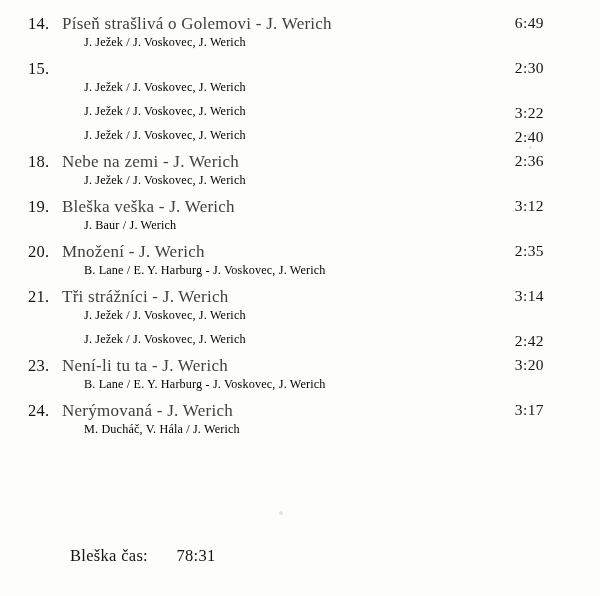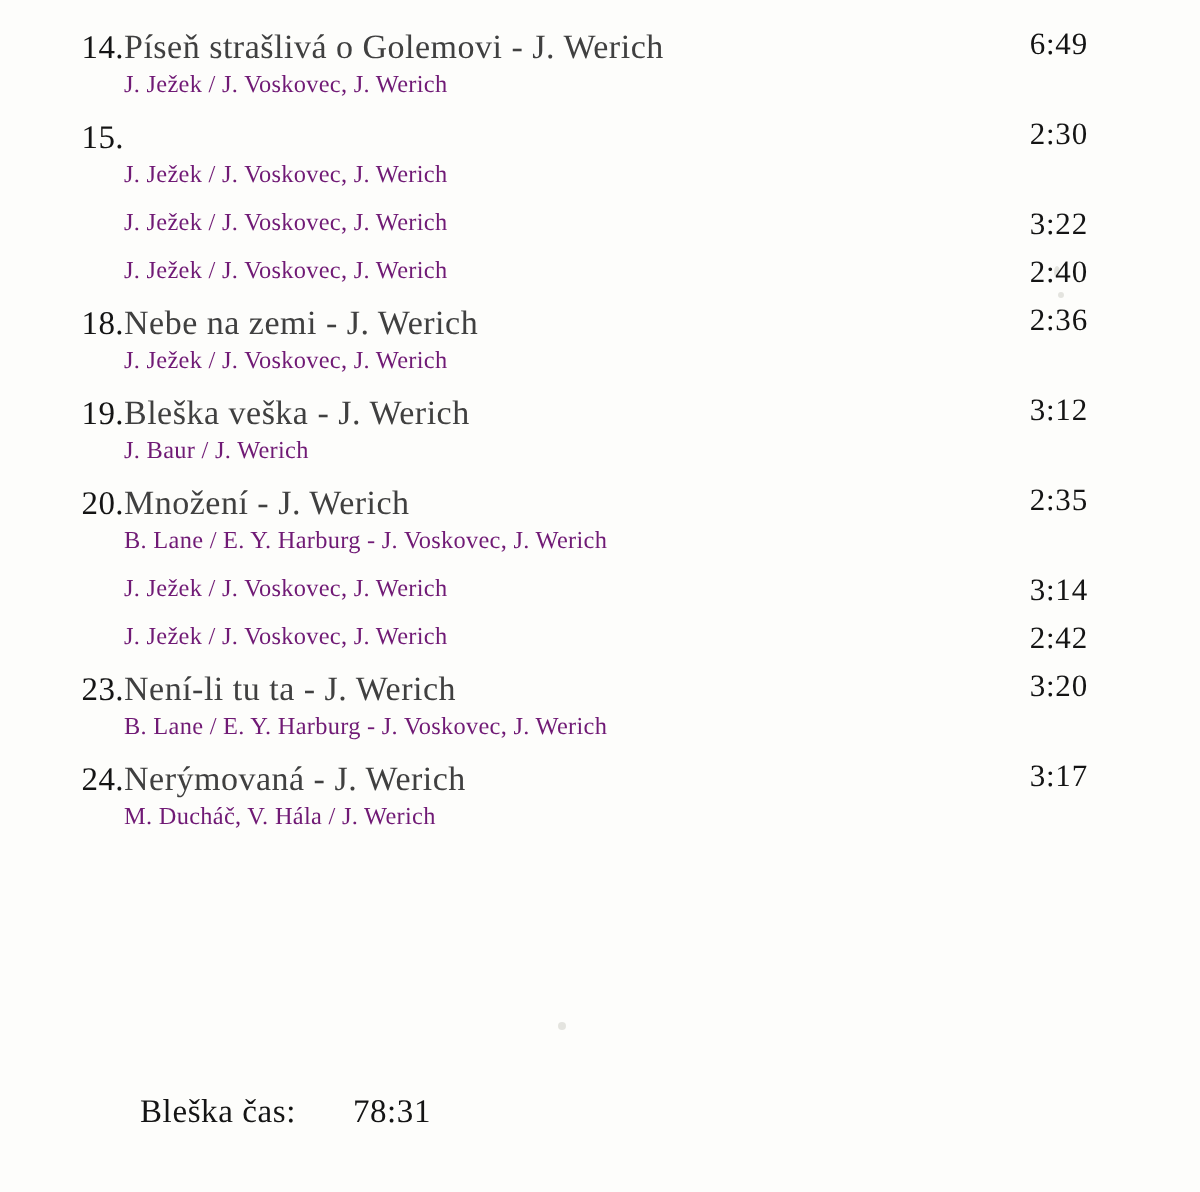--- a/index.html
+++ b/index.html
@@ -37,21 +37,20 @@
   }
   .track {
     position: relative;
     padding: 0 56px 0 28px;
     margin-bottom: 9px;
   }
   .track-main {
     display: flex;
     align-items: baseline;
     white-space: nowrap;
-    text-align: right;
   }
   .num {
     width: 34px;
     flex: 0 0 34px;
     font-size: 16.5px;
     letter-spacing: .2px;
     color: #141414;
   }
   .title {
     font-size: 17px;
@@ -60,24 +59,24 @@
   }
   .dur {
     position: absolute;
     right: 56px;
     top: 0;
     font-size: 15.5px;
     letter-spacing: .4px;
     color: #141414;
   }
   .credit {
-    margin: 1px 0 0 34px;
+    margin: 1px 0 0 56px;
     font-size: 12.2px;
     letter-spacing: .15px;
-    color: #701a75;
+    color: #000000;
   }
   .total {
     position: absolute;
     left: 70px;
     top: 546px;
     font-size: 16.5px;
     letter-spacing: .3px;
     color: #141414;
     white-space: nowrap;
   }
@@ -144,20 +143,24 @@
   <div class="track">
     <div class="track-main">
       <span class="num">20.</span>
       <span class="title">Množení - J. Werich</span>
     </div>
     <div class="credit">B. Lane / E. Y. Harburg - J. Voskovec, J. Werich</div>
     <div class="dur">2:35</div>
   </div>
 
   <div class="track">
+    <div class="track-main">
+      <span class="num">21.</span>
+      <span class="title">Tři strážníci - J. Werich</span>
+    </div>
     <div class="credit">J. Ježek / J. Voskovec, J. Werich</div>
     <div class="dur">3:14</div>
   </div>
 
   <div class="track">
     <div class="credit">J. Ježek / J. Voskovec, J. Werich</div>
     <div class="dur">2:42</div>
   </div>
 
   <div class="track">

